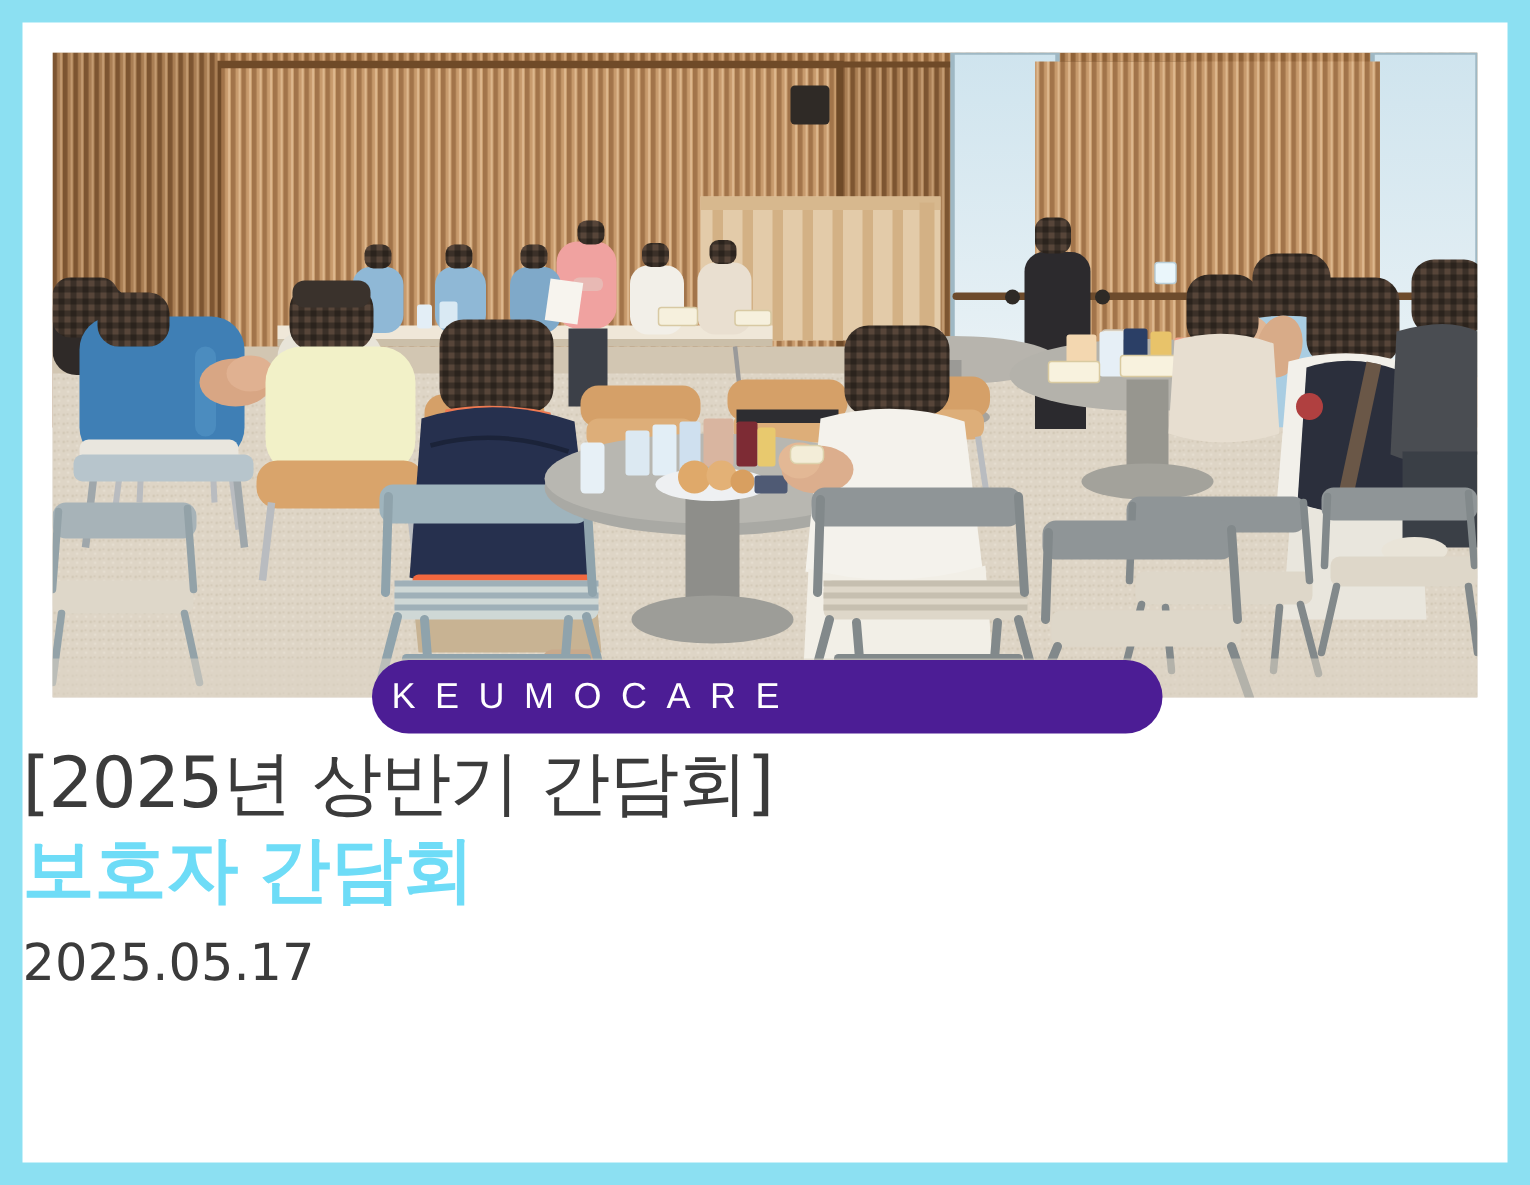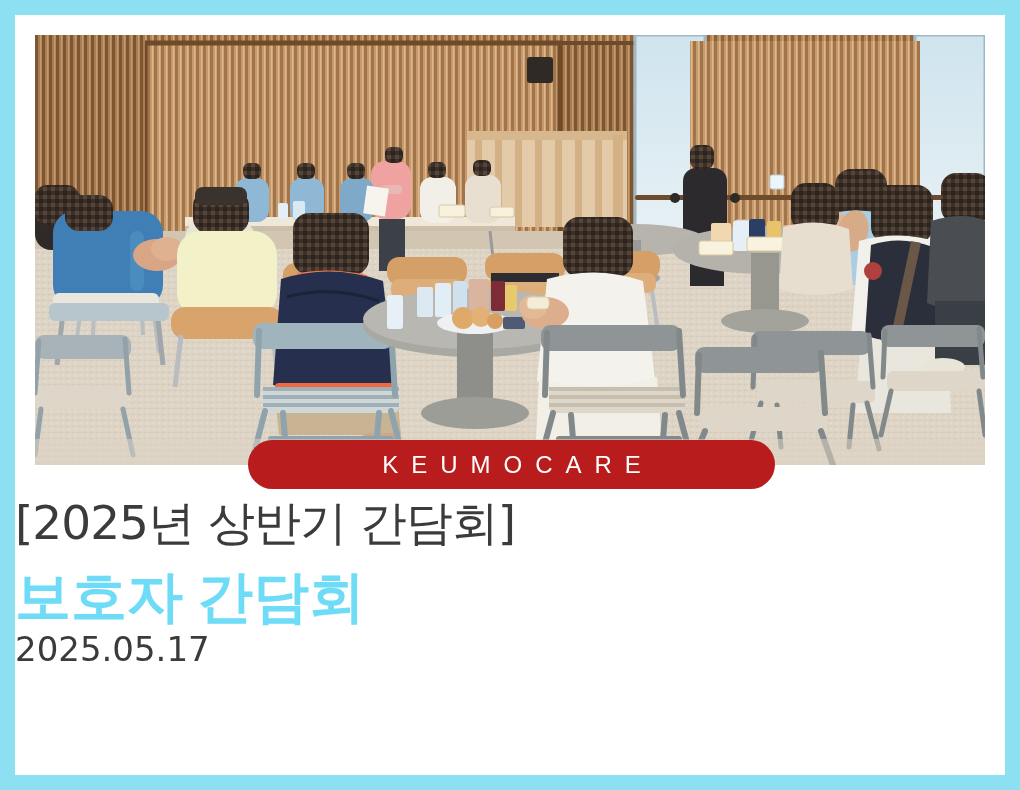--- a/index.html
+++ b/index.html
@@ -48,24 +48,23 @@
   }
 
   
   #brand-badge {
     position: absolute;
     left: 233px;
     top: 425px;
     width: 527px;
     height: 49px;
     border-radius: 26px;
-    background: #b91c1c;
+    background: #4c1d95;
     display: flex;
     align-items: center;
-    justify-content: center;
   }
   #brand-badge .brand-text {
     color: #ffffff;
     font-size: 24px;
     font-weight: 400;
     letter-spacing: 13px;
     text-indent: 13px;
     line-height: 1;
     font-family: "Liberation Sans", sans-serif;
   }
@@ -79,30 +78,30 @@
   }
   #subtitle {
     font-size: 47px;
     font-weight: 400;
     color: #3b3b3b;
     line-height: 1.12;
     letter-spacing: -1px;
     font-family: "DejaVu Sans", "Liberation Sans", sans-serif;
   }
   #maintitle {
-    margin-top: 16px;
-    font-size: 56px;
+    margin-top: 4px;
+    font-size: 48px;
     font-weight: 700;
     color: #6edcf7;
     line-height: 1.12;
     letter-spacing: 0px;
-    font-family: Liberation Serif, serif;
+    font-family: Liberation Sans, sans-serif;
   }
   #eventdate {
-    margin-top: 4px;
+    margin-top: 18px;
     font-size: 34px;
     font-weight: 400;
     color: #3b3b3b;
     line-height: 1;
     letter-spacing: 0px;
     font-family: "DejaVu Sans", "Liberation Sans", sans-serif;
   }
 </style>
 </head>
 <body>

